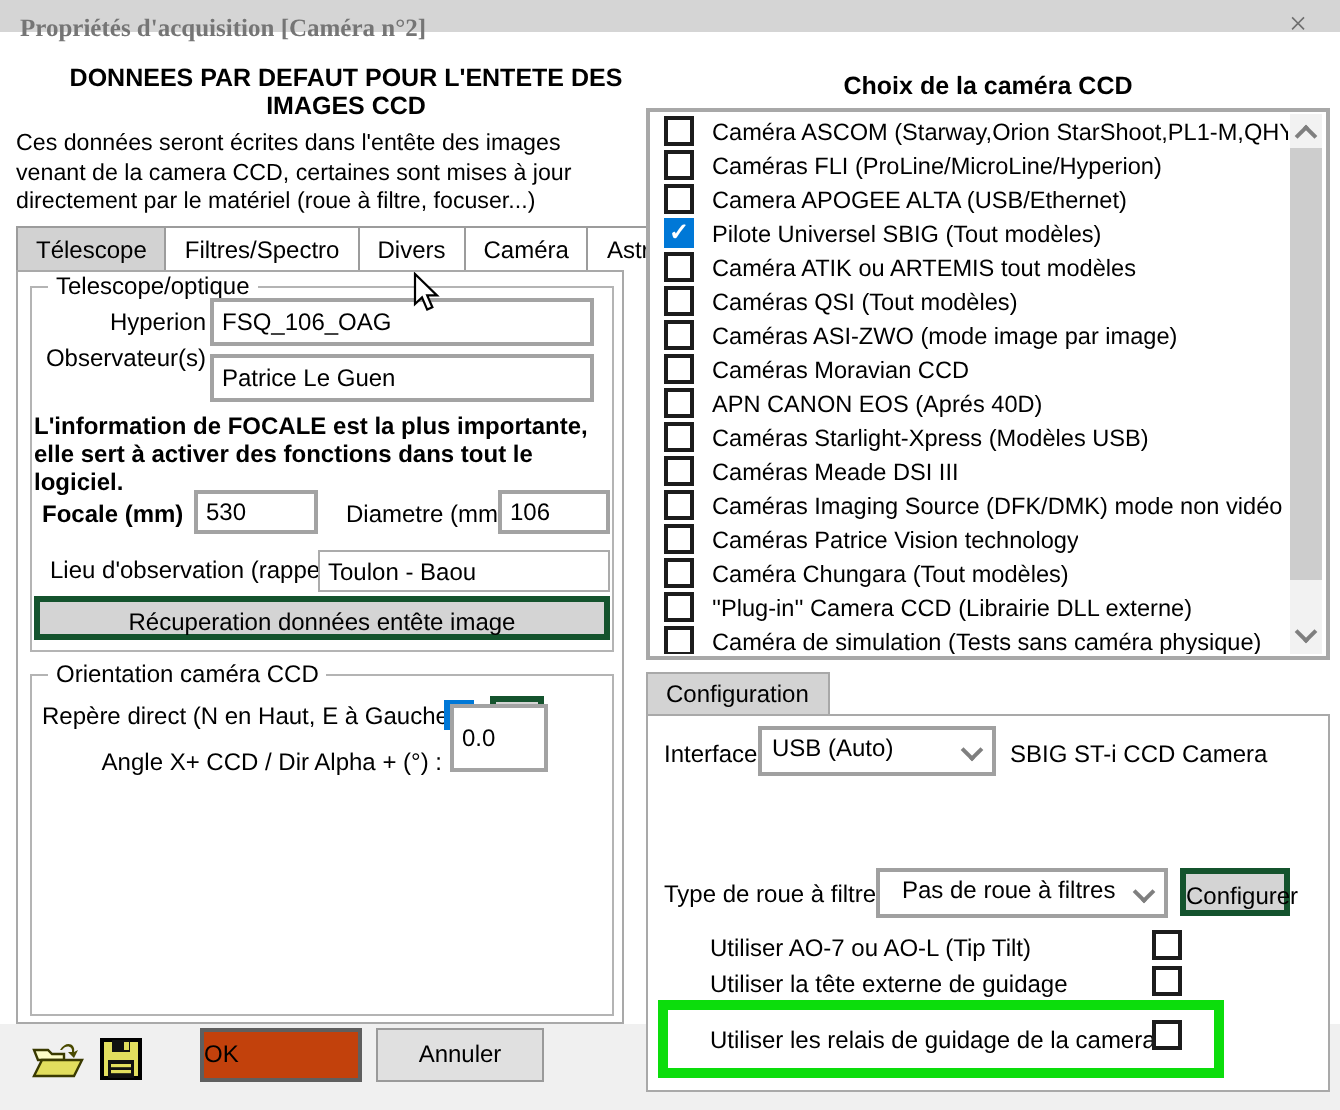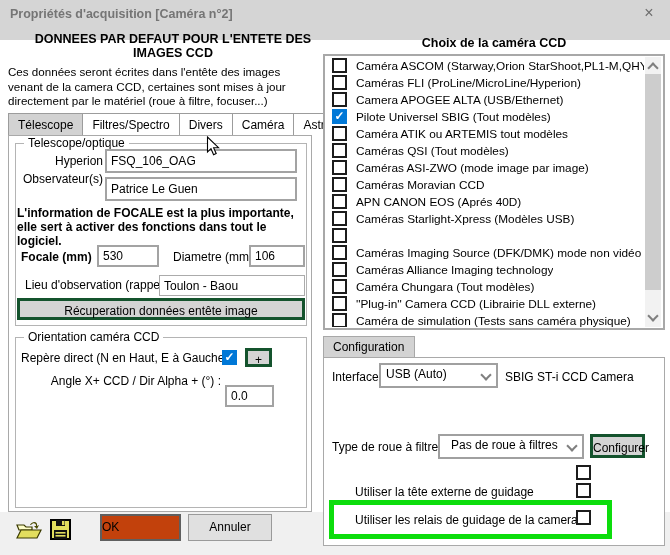--- a/index.html
+++ b/index.html
@@ -1,20 +1,20 @@
 <!DOCTYPE html>
 <html><head>
 <meta charset="utf-8">
 <style>
   html,body{margin:0;padding:0;background:#e8e8e8;}
   .win{position:relative;width:670px;height:555px;background:#ffffff;
        font-family:"Liberation Sans",sans-serif;font-size:12px;color:#000;
        outline:1px solid #b5b5b5;overflow:hidden;}
   
-  .titlebar{position:absolute;left:0;top:0;width:670px;height:40px;background:#d5d5d5;}
+  .titlebar{position:absolute;left:0;top:0;width:670px;height:16px;background:#d5d5d5;font-family:Liberation Serif, serif;}
   .title{position:absolute;left:10px;top:0;line-height:28px;font-weight:bold;font-size:12.5px;color:#757575;}
   .closebtn{position:absolute;right:0;top:0;width:42px;height:28px;text-align:center;line-height:26px;
             font-size:16px;color:#6e6e6e;cursor:default;}
   .bottomstrip{position:absolute;left:0;top:512px;width:670px;height:43px;background:#f0f0f0;}
   
   .lbl{position:absolute;white-space:nowrap;}
   .bold{font-weight:bold;}
   .tbox{position:absolute;border:2px solid #a3a3a3;background:#fff;font-family:"Liberation Sans",sans-serif;
         font-size:12px;padding:0 4px;box-sizing:border-box;outline:none;color:#000;}
   .tbox.thin{border:1px solid #ababab;}
@@ -105,21 +105,21 @@
     <input class="tbox thin" style="left: 150px; top: 139px; width: 146px; height: 21px;" value="Toulon - Baou">
     <div class="flatbtn" style="left:8px;top:162px;width:288px;height:22px;line-height:21px;">Récuperation données entête image</div>
 
     <div class="groupbox" style="left:6px;top:201px;width:290px;height:169px;">
       <span class="grouplabel">Orientation caméra CCD</span>
     </div>
     <div class="lbl" style="left:12px;top:215px;">Repère direct (N en Haut, E à Gauche)</div>
     <span class="cb on" style="left:213px;top:214px;"></span>
     <div class="flatbtn" style="left:236px;top:212px;width:27px;height:19px;line-height:18px;">+</div>
     <div class="lbl" style="left:12px;top:238px;width:200px;text-align:right;">Angle X+ CCD / Dir Alpha + (°) :</div>
-    <input class="tbox" style="left: 216px; top: 249px; width: 49px; height: 22px;" value="0.0">
+    <input class="tbox" style="left: 216px; top: 216px; width: 49px; height: 34px;" value="0.0">
   </div>
 
   <span class="icon" style="left:16px;top:519px;">
     <svg width="26" height="22" viewBox="0 0 26 22">
       <path d="M14,6 c3,-5 8,-3 7,1 l2,-1 -2,4 -3,-3 2,0 c0.5,-3 -3,-4 -5,-1 z" fill="#4a4a00" stroke="none"></path>
       <path d="M1,6 h7 l2,2 h6 v3 h-13 z" fill="#fdfdc8" stroke="#3a3a00" stroke-width="1.2"></path>
       <path d="M1,19 L5,11 h20 l-4,8 z" fill="#e2de5e" stroke="#3a3a00" stroke-width="1.2"></path>
     </svg>
   </span>
   <span class="icon" style="left:50px;top:519px;">
@@ -174,28 +174,29 @@
       <div class="camrow">
           <span class="rcb"></span>
           <span class="camlabel">APN CANON EOS (Aprés 40D)</span>
         </div>
       <div class="camrow">
           <span class="rcb"></span>
           <span class="camlabel">Caméras Starlight-Xpress (Modèles USB)</span>
         </div>
       <div class="camrow">
           <span class="rcb"></span>
+          <span class="camlabel">Caméras Meade DSI III</span>
         </div>
       <div class="camrow">
           <span class="rcb"></span>
           <span class="camlabel">Caméras Imaging Source (DFK/DMK) mode non vidéo</span>
         </div>
       <div class="camrow">
           <span class="rcb"></span>
-          <span class="camlabel">Caméras Alliance Imaging technology</span>
+          <span class="camlabel">Caméras Patrice Vision technology</span>
         </div>
       <div class="camrow">
           <span class="rcb"></span>
           <span class="camlabel">Caméra Chungara (Tout modèles)</span>
         </div>
       <div class="camrow">
           <span class="rcb"></span>
           <span class="camlabel">''Plug-in'' Camera CCD (Librairie DLL externe)</span>
         </div>
       <div class="camrow">
@@ -222,20 +223,21 @@
   </div>
   <div class="lbl" style="left:505px;top:370px;">SBIG ST-i CCD Camera</div>
 
   <div class="lbl" style="left:332px;top:440px;">Type de roue à filtres</div>
   <div class="ddl" style="left:438px;top:434px;width:146px;height:25px;padding-left:11px;">
     <span>Pas de roue à filtres</span>
     <span class="chev"></span>
   </div>
   <div class="flatbtn" style="left:590px;top:434px;width:55px;height:24px;line-height:23px;">Configurer</div>
 
+  <div class="lbl" style="left:355px;top:467px;">Utiliser AO-7 ou AO-L (Tip Tilt)</div>
   <span class="cb" style="left:576px;top:465px;"></span>
 
   <div class="lbl" style="left:355px;top:485px;">Utiliser la tête externe de guidage</div>
   <span class="cb" style="left:576px;top:483px;"></span>
 
   <div class="greenbox"></div>
   <div class="lbl" style="left:355px;top:513px;">Utiliser les relais de guidage de la camera</div>
   <span class="cb" style="left:576px;top:510px;"></span>
 
   <span class="cursor">

